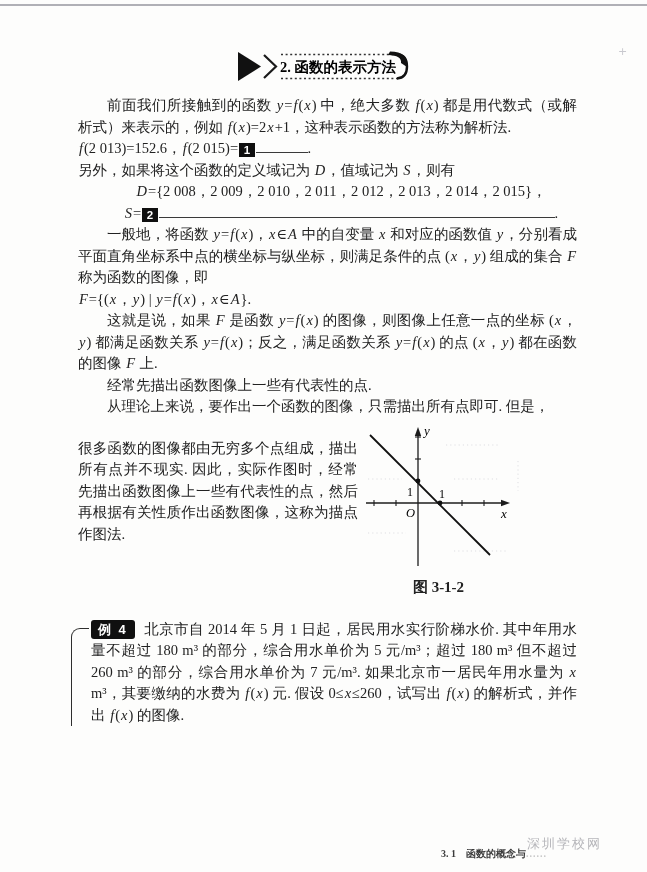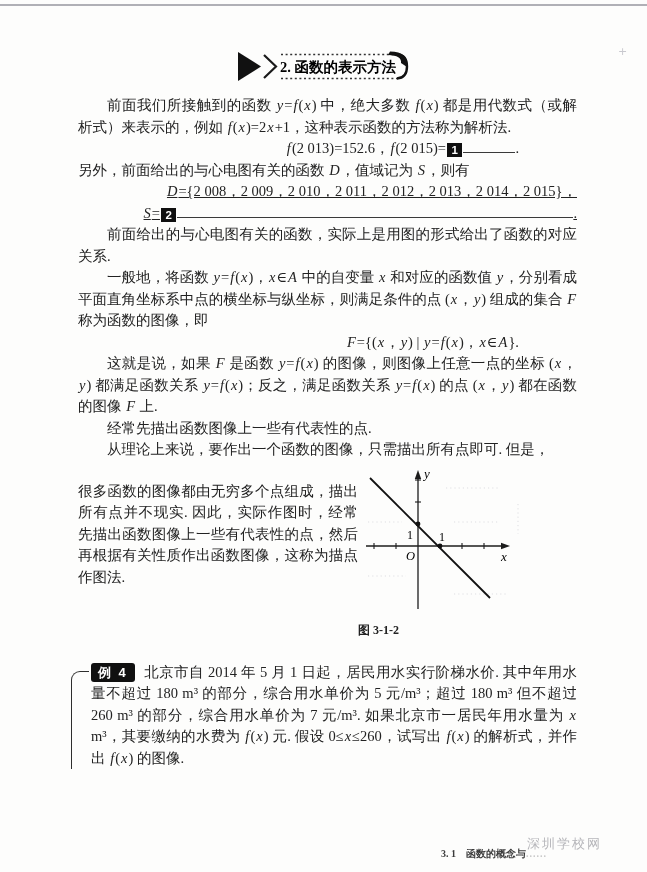--- a/index.html
+++ b/index.html
@@ -4,33 +4,33 @@
 <style>
   html,body{margin:0;padding:0;background:#e8e8e8;}
   .page{position:relative;width:647px;height:872px;background:#fdfdfc;overflow:hidden;
         font-family:"Liberation Serif","DejaVu Serif",serif;color:#222;}
   .scan-topline{position:absolute;top:4px;left:0;width:647px;height:2px;background:#b0b0b6;}
   .reg-cross{position:absolute;left:618px;top:45px;color:#c8c8ce;font-size:11px;font-family:"DejaVu Sans",sans-serif;}
   .content{position:relative;padding:50px 70px 0 78px;font-size:14.5px;line-height:21.5px;}
   .badge-wrap{margin:0 0 12px -4px;height:33px;text-align:center;}
   p{margin:0;text-align:justify;}
   .indent{text-indent:2em;}
-  .f-center{text-align:right;padding-right:58px;}
-  .f-left{padding-left:27px;text-align:right;text-decoration:underline;}
+  .f-center{text-align:left;padding-right:58px;}
+  .f-left{padding-left:27px;text-align:center;}
   .seg-t{font-style:normal;}
   .seg-m{font-style:italic;padding:0 1px;}
   .seg-box{display:inline-block;background:#0f0f0f;color:#fff;font-style:normal;font-weight:bold;
            font-size:11.5px;line-height:14px;height:14px;padding:0 4.5px;margin:0 1px;vertical-align:-1px;
            font-family:"Liberation Sans",sans-serif;}
   .seg-uls{display:inline-block;width:52px;border-bottom:1.2px solid #3a3a3a;height:12px;}
   .seg-ull{display:inline-block;width:396px;border-bottom:1.2px solid #3a3a3a;height:12px;}
   .wrap-row{display:flex;}
   .wrap-left{width:280px;margin-top:20px;}
   .wrap-right{width:219px;margin-top:3px;}
-  .fig-caption{padding-right:58px;font-weight:bold;font-size:12px;margin-top:2px;}
+  .fig-caption{text-align:center;padding-right:58px;font-weight:bold;font-size:15px;margin-top:2px;}
   .example{position:relative;margin-top:20px;padding-left:13px;}
   .example-bracket{position:absolute;left:-7px;top:9px;width:17px;height:97px;
                    border-left:1.5px solid #2e2e2e;border-top:1.5px solid #2e2e2e;border-top-left-radius:9px;}
   .ex-badge{display:inline-block;background:#101010;color:#fff;font-weight:bold;font-size:13px;
             line-height:17px;padding:1px 7px;border-radius:3px;margin-right:9px;letter-spacing:2px;
             font-family:"Liberation Sans",sans-serif;font-style:normal;}
   .footer-section{position:absolute;left:441px;top:847px;font-size:10px;font-weight:bold;color:#3b3b3b;}
   .footer-tail{color:#c7c7c7;letter-spacing:1px;}
   .watermark{position:absolute;left:527px;top:835px;font-size:13px;color:#b6b6ba;letter-spacing:2px;text-align:right;}
   svg text{font-family:"Liberation Serif","DejaVu Serif",serif;}
@@ -51,24 +51,23 @@
         <line x1="44" y1="4.5" x2="162" y2="4.5" stroke="#333" stroke-width="1.6" stroke-dasharray="2,2.6"></line>
         <line x1="44" y1="28.5" x2="162" y2="28.5" stroke="#333" stroke-width="1.6" stroke-dasharray="2,2.6"></line>
         <path d="M160,4.5 Q170,5 170,16.5 Q170,28 160,28.5" fill="none" stroke="#111" stroke-width="2.4"></path>
         <path d="M153,1.5 Q172,1.5 170,17 L164,13 Q165,5.5 151,5 Z" fill="#111"></path>
         <text x="101" y="21.5" text-anchor="middle" font-size="14.5" font-weight="bold" font-family="Liberation Sans, sans-serif">2. 函数的表示方法</text>
       </svg>
     </div>
 
     <p class="indent"><span class="seg-t">前面我们所接触到的函数 </span><span class="seg-m">y</span><span class="seg-t">=</span><span class="seg-m">f</span><span class="seg-t">(</span><span class="seg-m">x</span><span class="seg-t">) 中，绝大多数 </span><span class="seg-m">f</span><span class="seg-t">(</span><span class="seg-m">x</span><span class="seg-t">) 都是用代数式（或解析式）来表示的，例如 </span><span class="seg-m">f</span><span class="seg-t">(</span><span class="seg-m">x</span><span class="seg-t">)=2</span><span class="seg-m">x</span><span class="seg-t">+1，这种表示函数的方法称为解析法.</span></p>
     <p class="f-center"><span class="seg-m">f</span><span class="seg-t">(2 013)=152.6，</span><span class="seg-m">f</span><span class="seg-t">(2 015)=</span><span class="seg-box">1</span><span class="seg-uls"></span><span class="seg-t">.</span></p>
-    <p><span class="seg-t">另外，前面给出的与心电图有关的函数 </span><span class="seg-m">D</span><span class="seg-t">，值域记为 </span><span class="seg-m">S</span><span class="seg-t">，则有</span></p>
+    <p><span class="seg-t">另外，如果将这个函数的定义域记为 </span><span class="seg-m">D</span><span class="seg-t">，值域记为 </span><span class="seg-m">S</span><span class="seg-t">，则有</span></p>
     <p class="f-left"><span class="seg-m">D</span><span class="seg-t">={2 008，2 009，2 010，2 011，2 012，2 013，2 014，2 015}，</span></p>
     <p class="f-left"><span class="seg-m">S</span><span class="seg-t">=</span><span class="seg-box">2</span><span class="seg-ull"></span><span class="seg-t">.</span></p>
-    <p class="indent"><span class="seg-t">前面给出的与心电图有关的函数，实际上是用图的形式给出了函数的对应关系.</span></p>
     <p class="indent"><span class="seg-t">一般地，将函数 </span><span class="seg-m">y</span><span class="seg-t">=</span><span class="seg-m">f</span><span class="seg-t">(</span><span class="seg-m">x</span><span class="seg-t">)，</span><span class="seg-m">x</span><span class="seg-t">∈</span><span class="seg-m">A</span><span class="seg-t"> 中的自变量 </span><span class="seg-m">x</span><span class="seg-t"> 和对应的函数值 </span><span class="seg-m">y</span><span class="seg-t">，分别看成平面直角坐标系中点的横坐标与纵坐标，则满足条件的点 (</span><span class="seg-m">x</span><span class="seg-t">，</span><span class="seg-m">y</span><span class="seg-t">) 组成的集合 </span><span class="seg-m">F</span><span class="seg-t"> 称为函数的图像，即</span></p>
     <p class="f-center"><span class="seg-m">F</span><span class="seg-t">={(</span><span class="seg-m">x</span><span class="seg-t">，</span><span class="seg-m">y</span><span class="seg-t">) | </span><span class="seg-m">y</span><span class="seg-t">=</span><span class="seg-m">f</span><span class="seg-t">(</span><span class="seg-m">x</span><span class="seg-t">)，</span><span class="seg-m">x</span><span class="seg-t">∈</span><span class="seg-m">A</span><span class="seg-t">}.</span></p>
     <p class="indent"><span class="seg-t">这就是说，如果 </span><span class="seg-m">F</span><span class="seg-t"> 是函数 </span><span class="seg-m">y</span><span class="seg-t">=</span><span class="seg-m">f</span><span class="seg-t">(</span><span class="seg-m">x</span><span class="seg-t">) 的图像，则图像上任意一点的坐标 (</span><span class="seg-m">x</span><span class="seg-t">，</span><span class="seg-m">y</span><span class="seg-t">) 都满足函数关系 </span><span class="seg-m">y</span><span class="seg-t">=</span><span class="seg-m">f</span><span class="seg-t">(</span><span class="seg-m">x</span><span class="seg-t">)；反之，满足函数关系 </span><span class="seg-m">y</span><span class="seg-t">=</span><span class="seg-m">f</span><span class="seg-t">(</span><span class="seg-m">x</span><span class="seg-t">) 的点 (</span><span class="seg-m">x</span><span class="seg-t">，</span><span class="seg-m">y</span><span class="seg-t">) 都在函数的图像 </span><span class="seg-m">F</span><span class="seg-t"> 上.</span></p>
     <p class="indent"><span class="seg-t">经常先描出函数图像上一些有代表性的点.</span></p>
     <p class="indent"><span class="seg-t">从理论上来说，要作出一个函数的图像，只需描出所有点即可. 但是，</span></p>
 
     <div class="wrap-row">
       <div class="wrap-left">
         <p><span class="seg-t">很多函数的图像都由无穷多个点组成，描出所有点并不现实. 因此，实际作图时，经常先描出函数图像上一些有代表性的点，然后再根据有关性质作出函数图像，这称为描点作图法.</span></p>
       </div>

